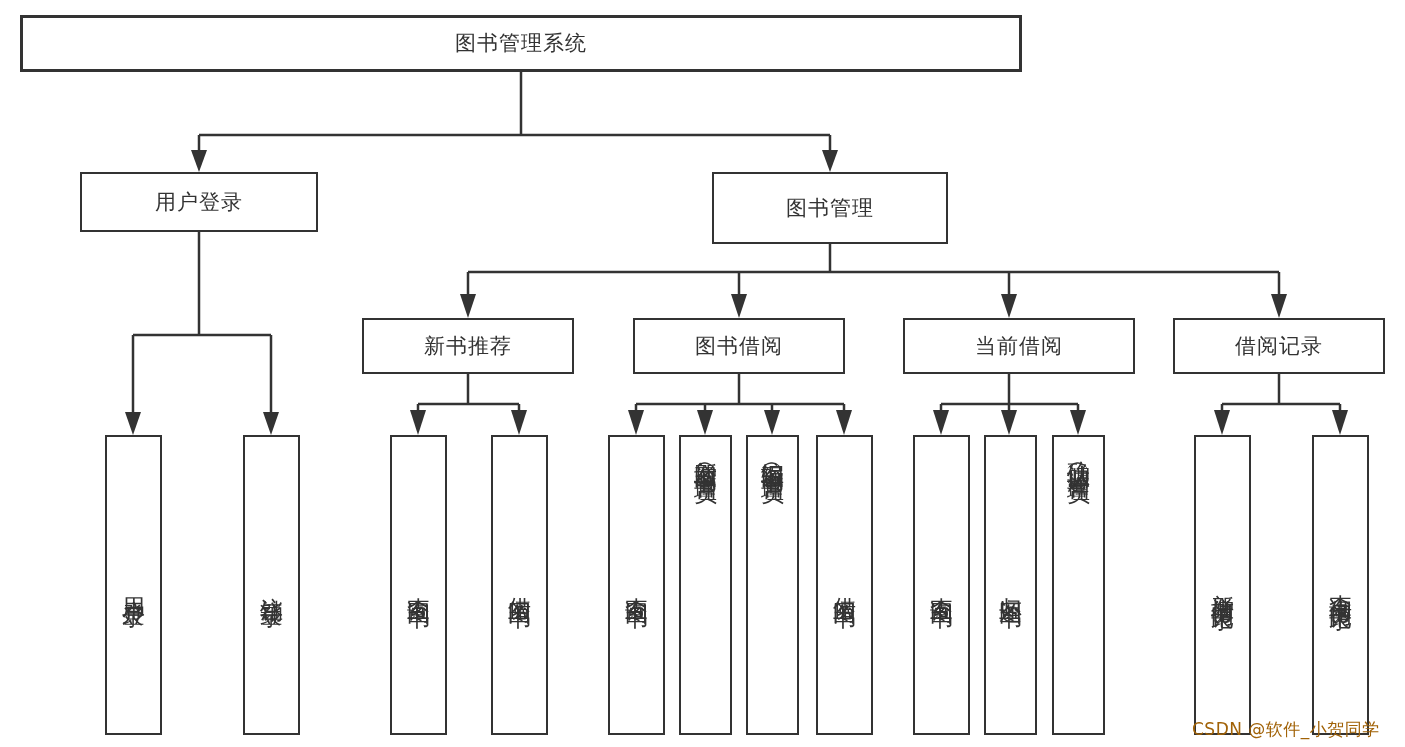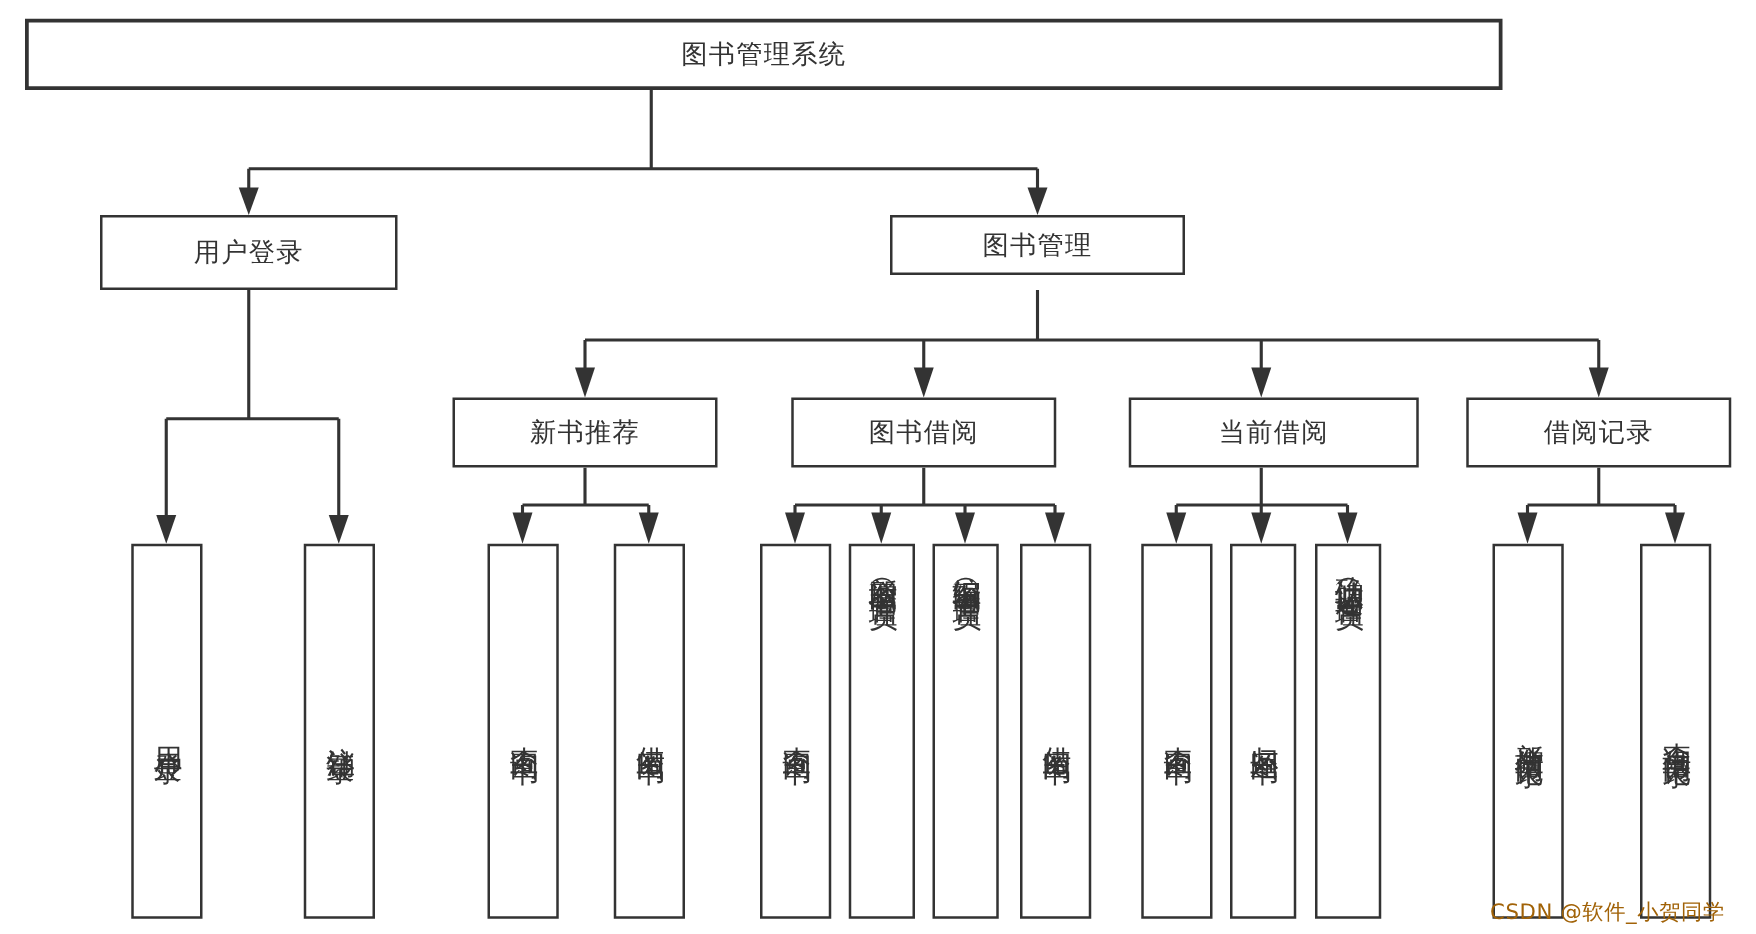--- a/index.html
+++ b/index.html
@@ -79,28 +79,28 @@
     <polygon class="ah" points="1070,410 1086,410 1078,435"></polygon>
 
     <path class="ln" d="M1279,374 L1279,404"></path>
     <path class="ln" d="M1222,404 L1340,404"></path>
     <path class="ln" d="M1222,404 L1222,414"></path>
     <polygon class="ah" points="1214,410 1230,410 1222,435"></polygon>
     <path class="ln" d="M1340,404 L1340,414"></path>
     <polygon class="ah" points="1332,410 1348,410 1340,435"></polygon>
   </svg>
 
-  <div class="box hdr" style="left:20px;top:15px;width:1182px;height:57px;">
+  <div class="box hdr" style="left:20px;top:15px;width:1002px;height:57px;">
     <span class="box-label">图书管理系统</span>
   </div>
 
   <div class="box" style="left:80px;top:172px;width:238px;height:60px;">
     <span class="box-label">用户登录</span>
   </div>
-  <div class="box" style="left:712px;top:172px;width:236px;height:48px;">
+  <div class="box" style="left:712px;top:172px;width:236px;height:72px;">
     <span class="box-label">图书管理</span>
   </div>
 
   <div class="box" style="left:362px;top:318px;width:212px;height:56px;">
     <span class="box-label">新书推荐</span>
   </div>
   <div class="box" style="left:633px;top:318px;width:212px;height:56px;">
     <span class="box-label">图书借阅</span>
   </div>
   <div class="box" style="left:903px;top:318px;width:232px;height:56px;">

